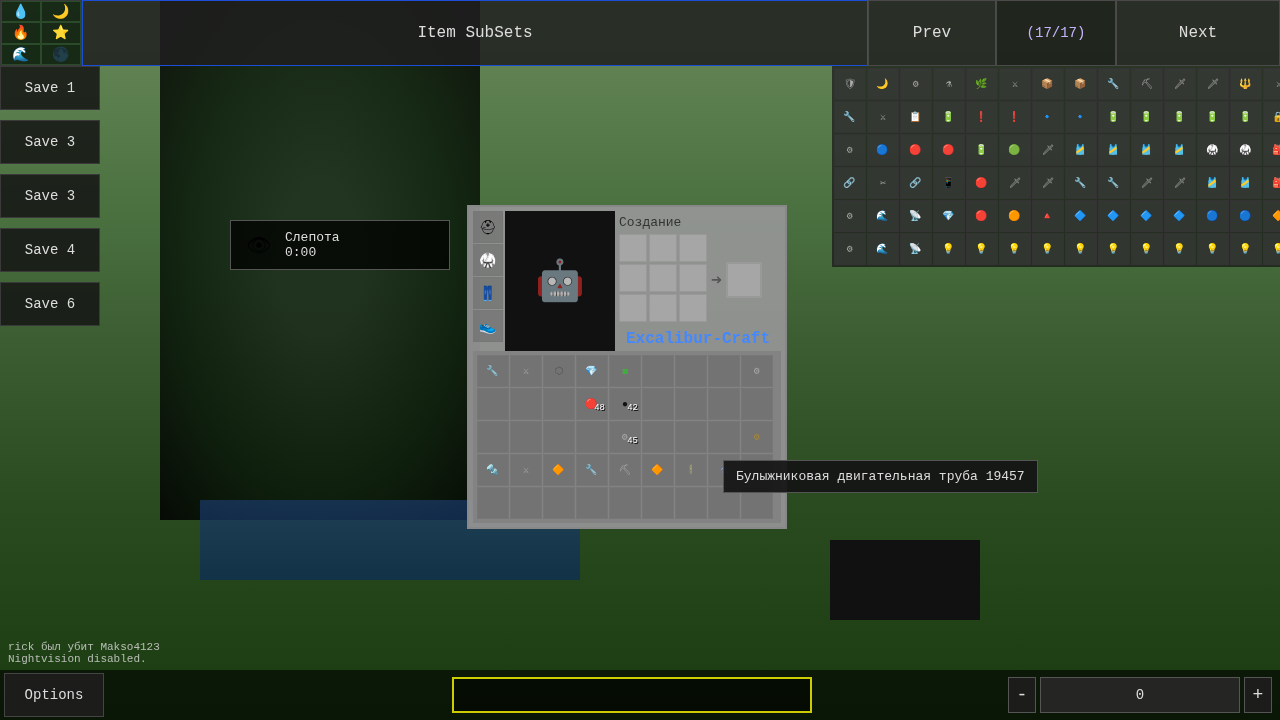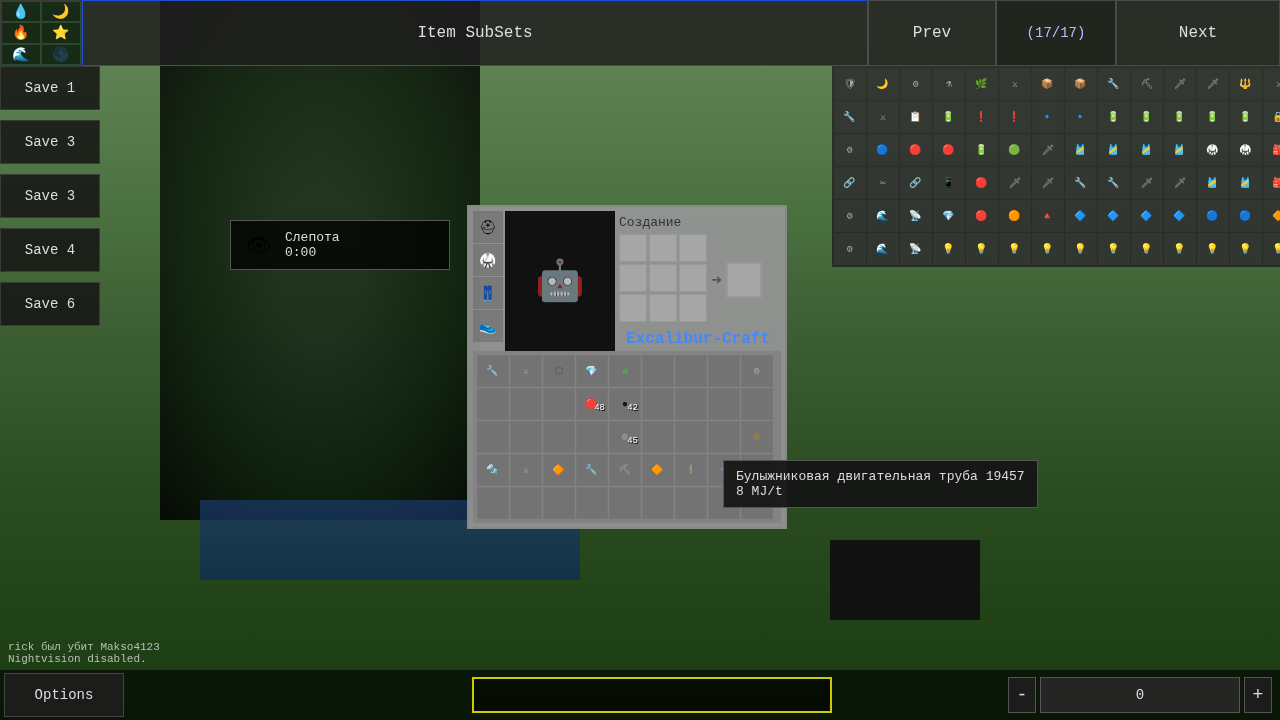--- a/index.html
+++ b/index.html
@@ -361,21 +361,21 @@
       bottom: 0;
       left: 0; right: 0;
       height: 50px;
       display: flex;
       align-items: center;
       background: rgba(0,0,0,0.6);
       z-index: 100;
     }
 
     #options-btn {
-      width: 120px;
+      width: 100px;
       height: 44px;
       background: rgba(30,30,30,0.9);
       border: 1px solid #444;
       color: #ddd;
       font-size: 14px;
       cursor: pointer;
       display: flex;
       align-items: center;
       justify-content: center;
       margin-left: 4px;
@@ -712,21 +712,20 @@
       <div class="inv-slot"></div>
       <div class="inv-slot"></div>
       <div class="inv-slot"></div>
       <div class="inv-slot"></div>
       <div class="inv-slot"></div>
     </div>
 </div>
 
 <div id="tooltip">
   <div>Булыжниковая двигательная труба 19457</div>
-  <div>8 MJ/t</div>
 </div>
 
 <div id="chat-log">
 <div>rick был убит Makso4123</div>
     <div>Nightvision disabled.</div>
   </div>
 
 <div id="bottom-bar">
   <div id="options-btn">Options</div>
   <div id="chat-input-area">

